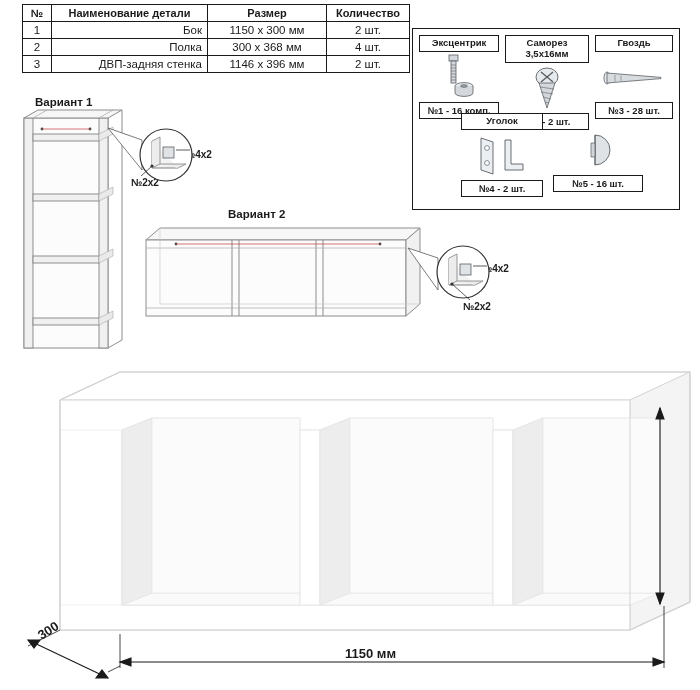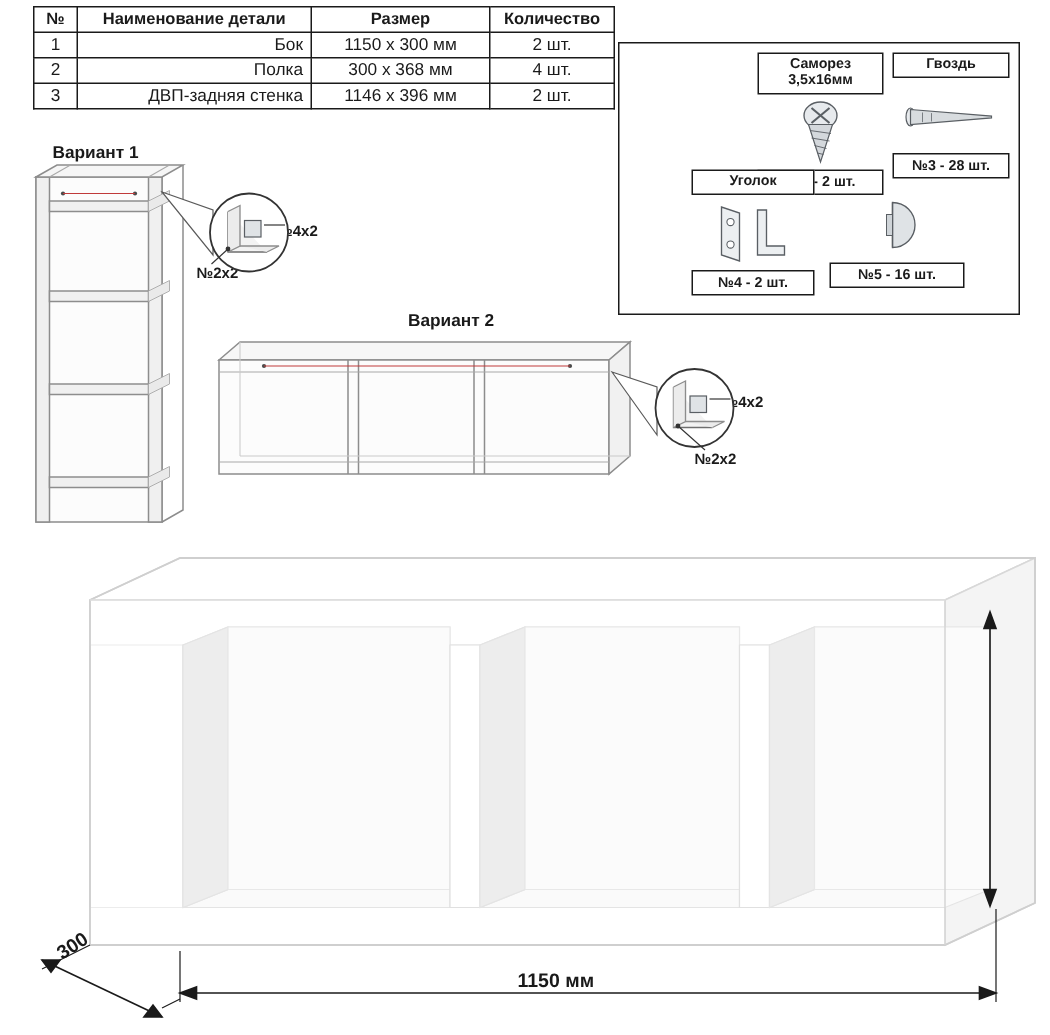--- a/index.html
+++ b/index.html
@@ -94,20 +94,41 @@
       <td class="col-num">3</td>
       <td class="col-name">ДВП-задняя стенка</td>
       <td class="col-size">1146 x 396 мм</td>
       <td class="col-qty">2 шт.</td>
     </tr>
   </tbody>
 </table>
 
 <div class="hw-box">
 
+  <div class="hw-cell" style="left:6px; top:6px; width:80px;">
+    <div class="hw-title">Эксцентрик</div>
+    <div class="hw-art">
+      <svg width="80" height="50" viewBox="0 0 80 50">
+
+        <rect x="30" y="3" width="9" height="6" fill="#d4d8dc" stroke="#5a5f64" stroke-width="0.8"></rect>
+        <rect x="32" y="9" width="5" height="22" fill="#d4d8dc" stroke="#5a5f64" stroke-width="0.8"></rect>
+        <line x1="32" y1="13" x2="37" y2="13" stroke="#5a5f64" stroke-width="0.6"></line>
+        <line x1="32" y1="16" x2="37" y2="16" stroke="#5a5f64" stroke-width="0.6"></line>
+        <line x1="32" y1="19" x2="37" y2="19" stroke="#5a5f64" stroke-width="0.6"></line>
+        <line x1="32" y1="22" x2="37" y2="22" stroke="#5a5f64" stroke-width="0.6"></line>
+        <line x1="32" y1="25" x2="37" y2="25" stroke="#5a5f64" stroke-width="0.6"></line>
+        <line x1="32" y1="28" x2="37" y2="28" stroke="#5a5f64" stroke-width="0.6"></line>
+
+        <ellipse cx="45" cy="34" rx="9" ry="3.4" fill="#e7eaed" stroke="#5a5f64" stroke-width="0.8"></ellipse>
+        <path d="M36 34 L36 41 A9 3.4 0 0 0 54 41 L54 34" fill="#d4d8dc" stroke="#5a5f64" stroke-width="0.8"></path>
+        <ellipse cx="45" cy="34" rx="3.4" ry="1.4" fill="#9aa0a6" stroke="#5a5f64" stroke-width="0.6"></ellipse>
+      </svg>
+    </div>
+    <div class="hw-caption">№1 - 16 комп.</div>
+  </div>
 
   <div class="hw-cell" style="left:92px; top:6px; width:84px;">
     <div class="hw-title">
       <div>Саморез</div>
       <div>3,5x16мм</div>
     </div>
     <div class="hw-art">
       <svg width="84" height="50" viewBox="0 0 84 50">
         <ellipse cx="42" cy="14" rx="11" ry="9" fill="#e7eaed" stroke="#5a5f64" stroke-width="0.9"></ellipse>
         <line x1="36" y1="9" x2="48" y2="19" stroke="#5a5f64" stroke-width="1.4"></line>
@@ -155,21 +176,21 @@
         <path d="M42 10 L42 40" stroke="#5a5f64" stroke-width="0.9"></path>
         <path d="M38 18 L42 18 L42 32 L38 32 Z" fill="#cfd4d8" stroke="#5a5f64" stroke-width="0.7"></path>
       </svg>
     </div>
     <div class="hw-caption">№5 - 16 шт.</div>
   </div>
 </div>
 
 <div class="lbl variant-label" style="left:35px; top:96px;">Вариант 1</div>
 
-<div class="lbl variant-label" style="left:228px; top:208px;margin-left:44px;">Вариант 2</div>
+<div class="lbl variant-label" style="left:228px; top:208px;">Вариант 2</div>
 
 <div class="lbl ref-label" style="left:181px; top:148px;">№4x2</div>
 <div class="lbl ref-label" style="left:128px; top:176px;">№2x2</div>
 
 <div class="lbl ref-label" style="left:478px; top:262px;">№4x2</div>
 <div class="lbl ref-label" style="left:460px; top:300px;">№2x2</div>
 
 <div class="lbl dim-label" style="left:345px; top:646px;">1150 мм</div>
 <div class="lbl dim-label" style="left:672px; top:455px; writing-mode:vertical-rl; text-orientation:mixed;">400 мм</div>
 <div class="lbl dim-label" style="left:35px; top:630px; transform:rotate(-33deg); transform-origin:left top;">300 мм</div>

